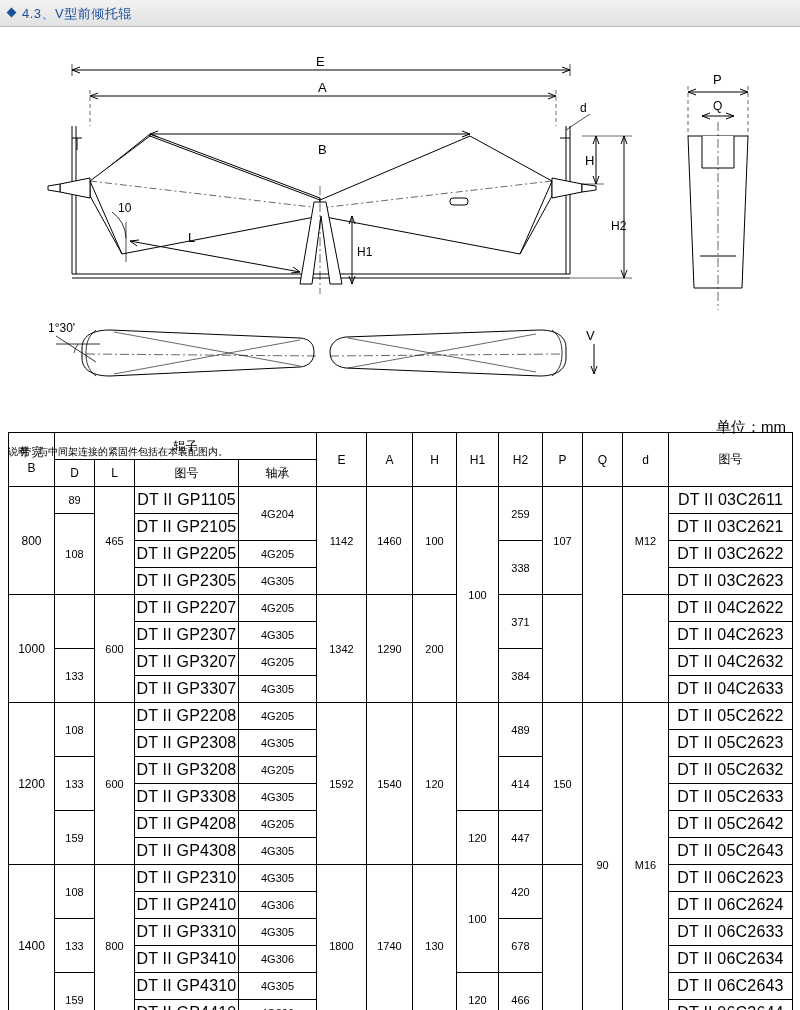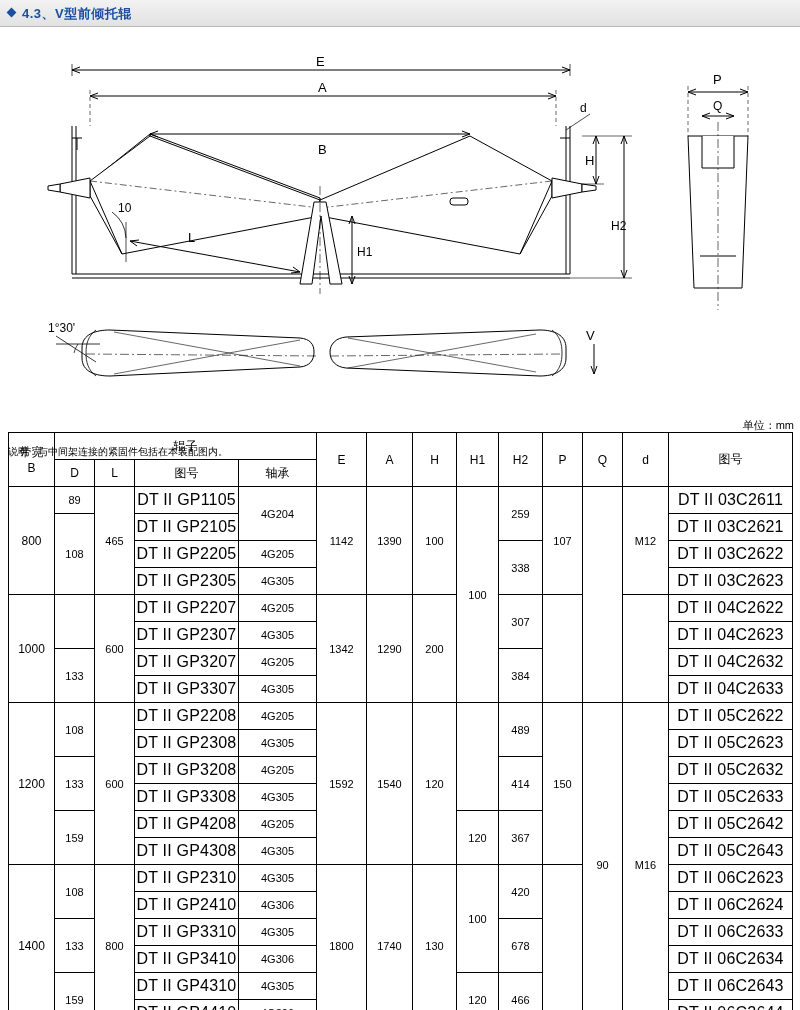--- a/index.html
+++ b/index.html
@@ -16,34 +16,34 @@
     position:absolute;left:0;top:0;width:800px;height:26px;
     background:linear-gradient(to bottom,#f2f2f2,#e2e2e2);
     border-bottom:1px solid #b9b9b9;
   }
   .header .sq{
     position:absolute;left:8px;top:9px;width:7px;height:7px;
     background:#1a4fa0;transform:rotate(45deg);
   }
   .header .title{
     position:absolute;left:22px;top:5px;
-    font-size:13px;font-weight:bold;color:#1a4fa0;
+    font-size:13px;font-weight:normal;color:#1a4fa0;
     letter-spacing:.5px;
   }
   
   .drawing{
     position:absolute;left:0;top:26px;width:800px;height:380px;
   }
   .drawing svg{display:block;}
   
   .note{
     position:absolute;left:8px;top:405px;font-size:10px;margin-top:40px;
   }
   .unit{
-    position:absolute;right:6px;top:418px;font-size:11px;
+    position:absolute;right:14px;top:418px;font-size:15px;
   }
   
   table.spec{
     position:absolute;left:8px;top:432px;
     width:784px;
     border-collapse:collapse;
     font-size:11px;
     table-layout:fixed;
   }
   table.spec td,table.spec th{
@@ -266,21 +266,21 @@
   </thead>
   <tbody>
 
     <tr>
       <td rowspan="4" class="bandwidth">800</td>
       <td rowspan="1">89</td>
       <td rowspan="4">465</td>
       <td class="gp">DT II GP1105</td>
       <td rowspan="2">4G204</td>
       <td rowspan="4">1142</td>
-      <td rowspan="4">1390</td>
+      <td rowspan="4">1460</td>
       <td rowspan="4">100</td>
       <td rowspan="8">100</td>
       <td rowspan="2">259</td>
       <td rowspan="4">107</td>
       <td rowspan="8"></td>
       <td rowspan="4">M12</td>
       <td class="gp">DT II 03C2611</td>
     </tr>
     <tr>
       <td rowspan="3">108</td>
@@ -301,21 +301,21 @@
 
     <tr>
       <td rowspan="4" class="bandwidth">1000</td>
       <td rowspan="2"></td>
       <td rowspan="4">600</td>
       <td class="gp">DT II GP2207</td>
       <td>4G205</td>
       <td rowspan="4">1342</td>
       <td rowspan="4">1290</td>
       <td rowspan="4">200</td>
-      <td rowspan="2">307</td>
+      <td rowspan="2">371</td>
       <td rowspan="4"></td>
       <td rowspan="4"></td>
       <td class="gp">DT II 04C2622</td>
     </tr>
     <tr>
       <td class="gp">DT II GP2307</td>
       <td>4G305</td>
       <td class="gp">DT II 04C2623</td>
     </tr>
     <tr>
@@ -362,21 +362,21 @@
     <tr>
       <td class="gp">DT II GP3308</td>
       <td>4G305</td>
       <td class="gp">DT II 05C2633</td>
     </tr>
     <tr>
       <td rowspan="2">159</td>
       <td class="gp">DT II GP4208</td>
       <td>4G205</td>
       <td rowspan="2">120</td>
-      <td rowspan="2">367</td>
+      <td rowspan="2">447</td>
       <td class="gp">DT II 05C2642</td>
     </tr>
     <tr>
       <td class="gp">DT II GP4308</td>
       <td>4G305</td>
       <td class="gp">DT II 05C2643</td>
     </tr>
 
     <tr>
       <td rowspan="6" class="bandwidth">1400</td>

